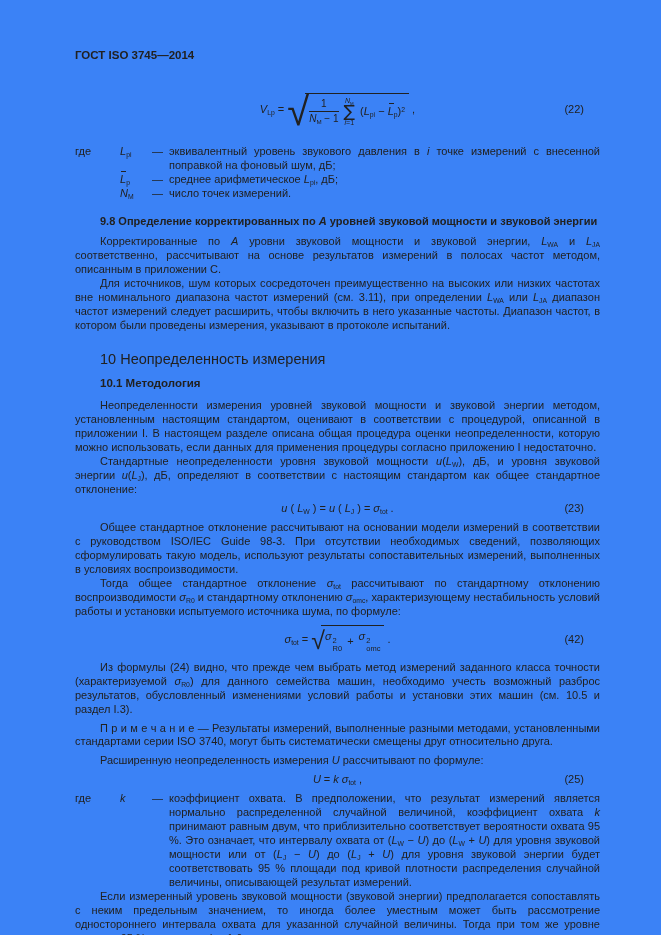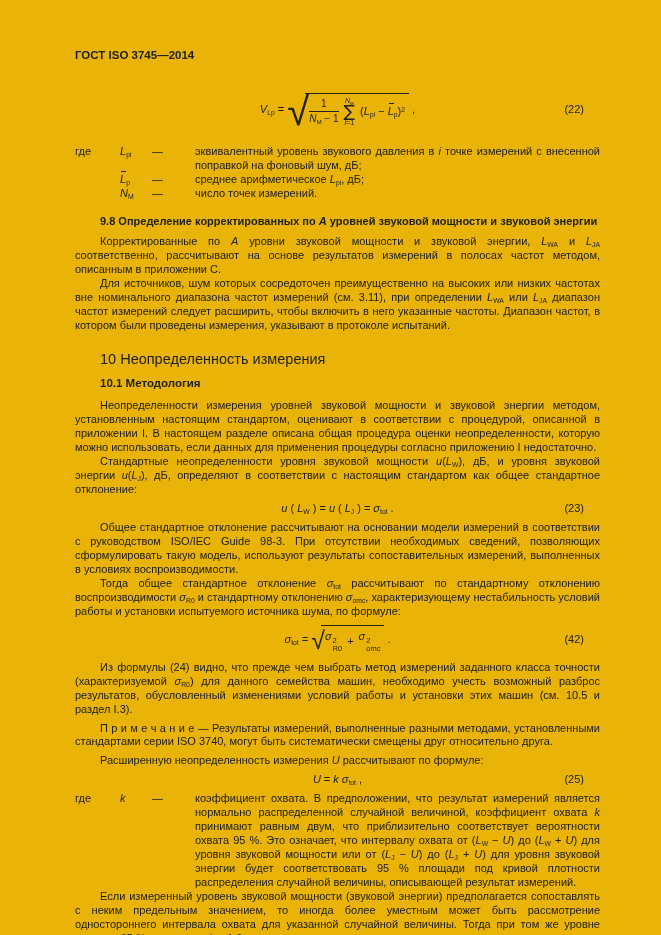--- a/index.html
+++ b/index.html
@@ -1,18 +1,18 @@
 <!DOCTYPE html>
 <html><head>
 <meta charset="utf-8">
 <style>
   html,body{margin:0;padding:0;background:#e8e8e8;}
   body{width:661px;height:935px;overflow:hidden;}
   .page{
-    width:661px;height:935px;background:#eab308;box-sizing:border-box;
+    width:661px;height:935px;background:#3b82f6;box-sizing:border-box;
     padding:48px 61px 16px 75px;position:relative;
     font-family:"Liberation Sans",sans-serif;font-size:11px;line-height:14px;color:#212121;
   }
   .doc-header{font-weight:bold;font-size:11.5px;margin-bottom:22px;}
   .para{text-align:justify;text-indent:25px;margin:0;}
   .h98{font-weight:bold;margin:14px 0 6px 0;padding-left:25px;text-indent:0;}
   .h10{font-weight:normal;font-size:14.5px;margin:20px 0 10px 0;padding-left:25px;}
   .h101{font-weight:bold;font-size:11.5px;margin:0 0 8px 0;padding-left:25px;}
   .var{font-style:italic;}
   sub{font-size:0.62em;vertical-align:-0.35em;line-height:0;}
@@ -37,21 +37,21 @@
   .ss{display:inline-flex;flex-direction:column;font-size:7.5px;line-height:8px;vertical-align:-0.45em;margin-left:1px;}
   .eq22-row{margin:26px 0 14px 0;min-height:42px;}
   .eq23-row{margin:5px 0 5px 0;}
   .eq24-row{margin:6px 0 6px 0;min-height:30px;}
   .eq25-row{margin:5px 0 5px 0;}
   
   .where{display:flex;margin:0;}
   .w-lbl{width:45px;flex:none;}
   .w-sym{width:32px;flex:none;}
   .w-dash{width:17px;flex:none;}
-  .w-desc{flex:1;text-align:justify;margin-left:26px;}
+  .w-desc{flex:1;text-align:justify;}
   .where22{margin-bottom:2px;}
   .note{font-size:11px;line-height:12.5px;text-align:justify;text-indent:25px;margin:6px 0 6px 0;}
 </style>
 </head>
 <body>
 
 <div class="page">
 
   <div class="doc-header">ГОСТ ISO 3745—2014</div>
 

